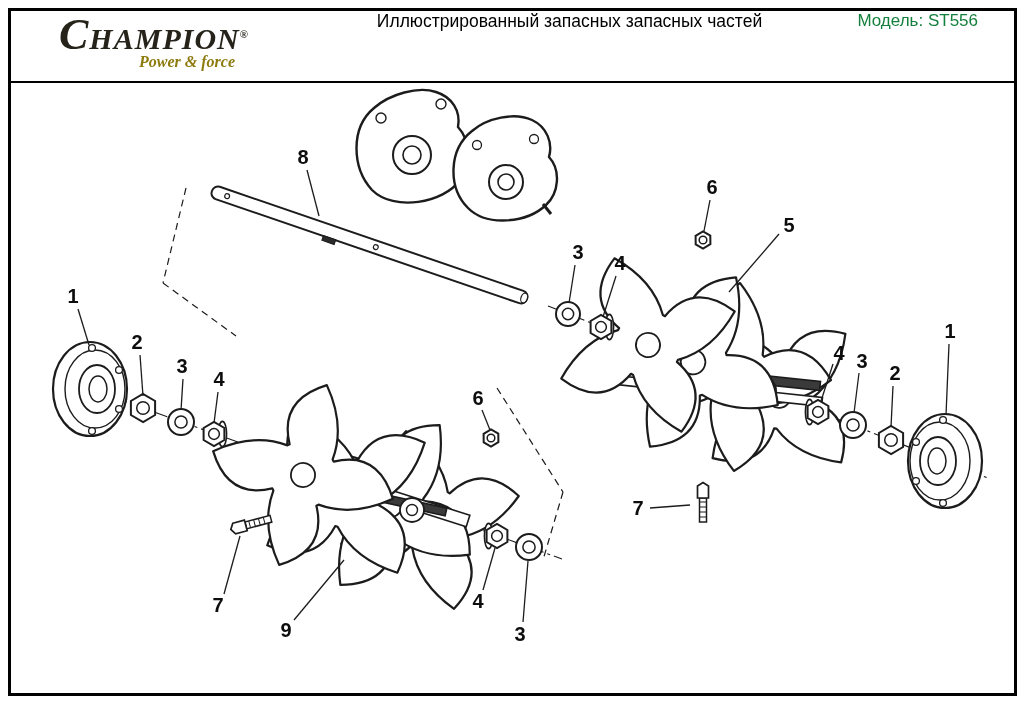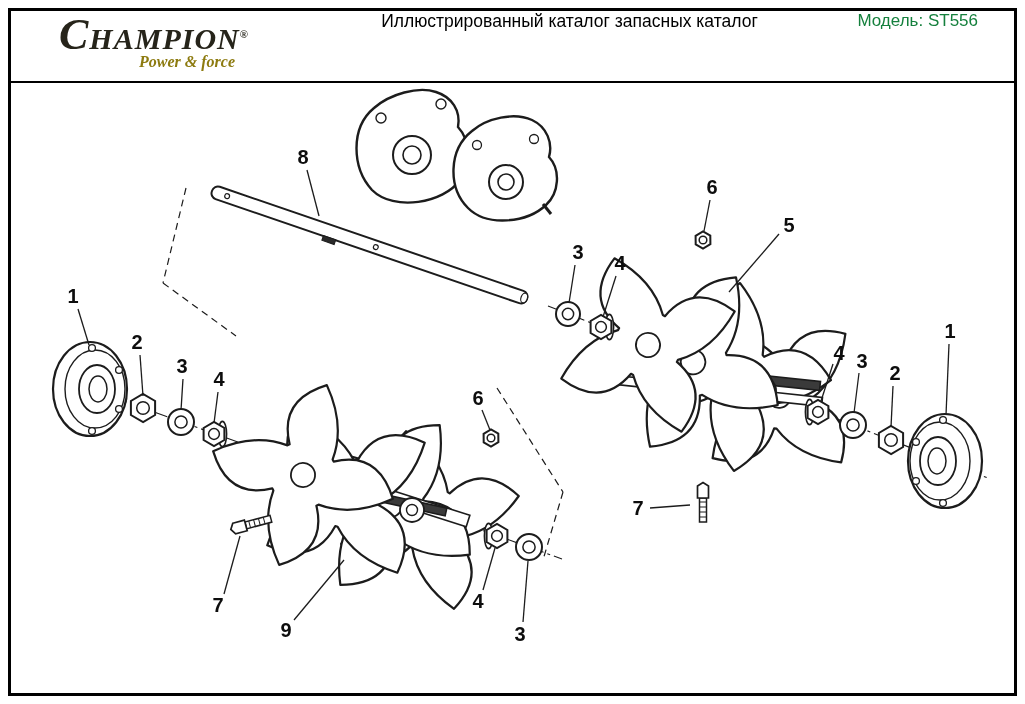--- a/index.html
+++ b/index.html
@@ -224,16 +224,16 @@
       <text x="638" y="515" text-anchor="middle" font-size="20" font-weight="bold" font-family="&quot;Liberation Sans&quot;, sans-serif" fill="#0d0d0d">7</text>
     </g>
 </svg>
 
 <div class="page">
   <header class="hdr">
     <div class="logo">
       <div class="logo-main"><span class="logo-c">C</span><span>HAMPION</span><sup class="logo-reg">®</sup></div>
       <div class="logo-tag">Power &amp; force</div>
     </div>
-    <div class="hdr-title">Иллюстрированный каталог запасных каталог</div>
+    <div class="hdr-title">Иллюстрированный запасных запасных частей</div>
     <div class="hdr-model">Модель: ST556</div>
   </header>
 </div>
 
 </body></html>

